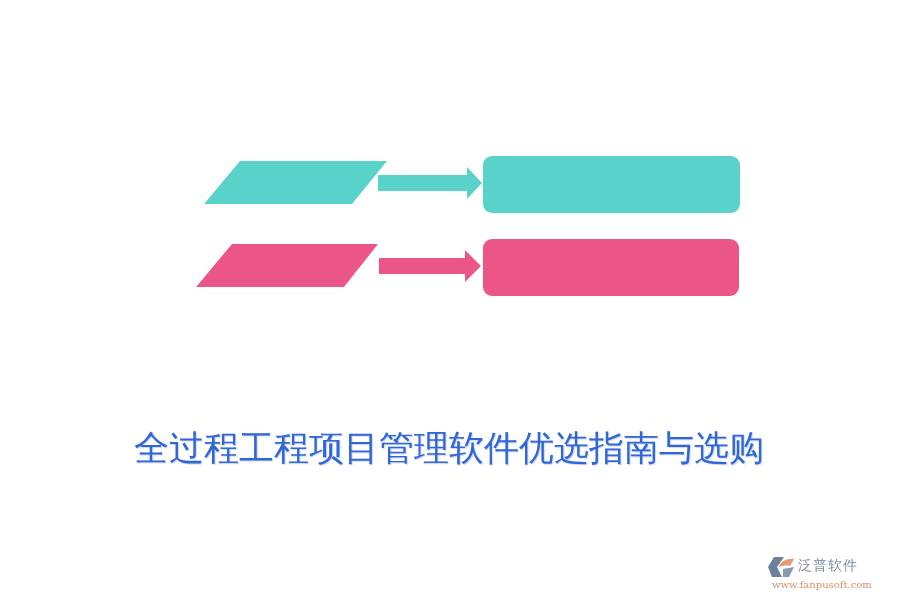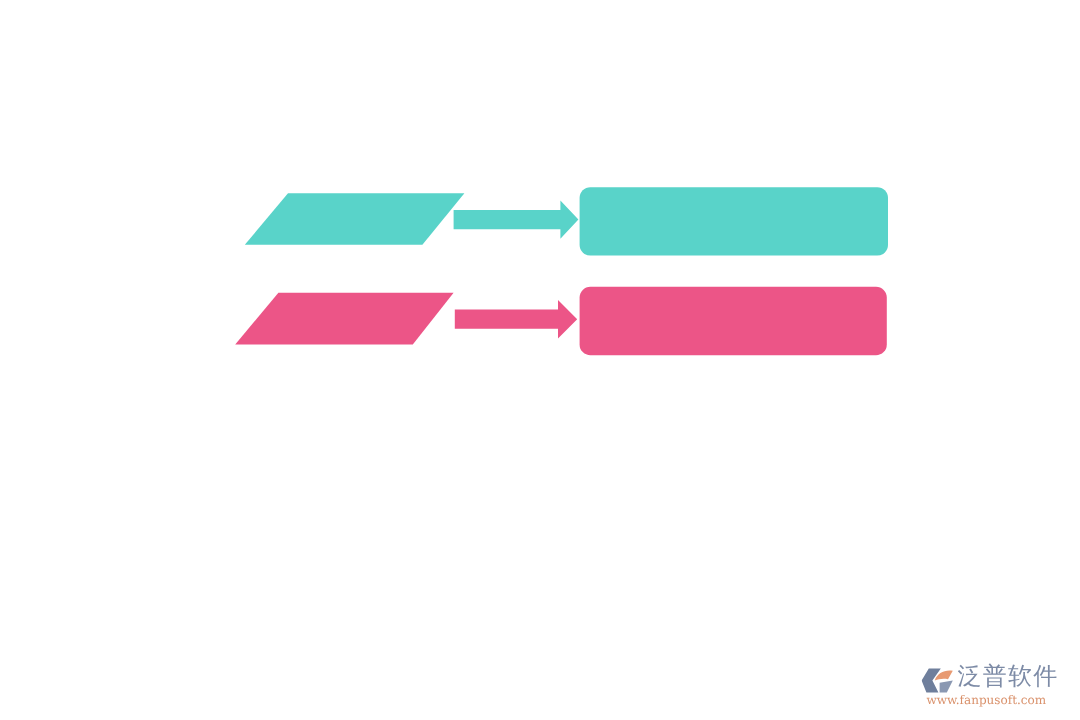--- a/index.html
+++ b/index.html
@@ -16,22 +16,22 @@
     color: #2f67d8;
     font-family: "DejaVu Serif", "Liberation Serif", serif;
     text-shadow: 1px 1px 1px rgba(120,140,200,0.35);
   }
   .logo {
     position: absolute; left: 766px; top: 552px; width: 130px; height: 40px;
   }
   .logo-icon { position: absolute; left: 2px; top: 2px; width: 28px; height: 26px; }
   .logo-name {
     position: absolute; left: 32px; top: 0px;
-    font-family: Liberation Mono, monospace;
-    font-size: 20px; line-height: 28px; color: #7d8ba6; letter-spacing: 1px;
+    font-family: Liberation Serif, serif;
+    font-size: 14px; line-height: 28px; color: #7d8ba6; letter-spacing: 1px;
     white-space: nowrap;
   }
   .logo-url {
     position: absolute; left: 6px; top: 27px;
     font-family: "DejaVu Serif", "Liberation Serif", serif;
     font-size: 10px; line-height: 12px; color: #d9906a; white-space: nowrap;
   }
 </style>
 </head>
 <body>
@@ -45,20 +45,21 @@
       <rect x="483" y="156" width="257" height="57" rx="9" ry="9" fill="#59d3c9"></rect>
     </g>
 
     <g>
       <polygon points="232,244 378,244 344,287 196,287" fill="#ec5587"></polygon>
       <polygon points="379,258 465,258 465,250 481,266 465,282 465,274 379,274" fill="#ec5587"></polygon>
       <rect x="483" y="239" width="256" height="57" rx="9" ry="9" fill="#ec5587"></rect>
     </g>
   </svg>
 
+  <div class="title">全过程工程项目管理软件优选指南与选购</div>
 
   <div class="logo">
     <svg class="logo-icon" viewBox="0 0 28 26">
       <polygon points="6,3 16,3 9,13 14,23 4,23 0,13" fill="#6f7f9c"></polygon>
       <path d="M11,13 C13,7 19,4 26,5 L22,12 C18,11 14,12 11,13 Z" fill="#e89a72"></path>
       <polygon points="15,15 26,13 21,23 15,23" fill="#8a98b2"></polygon>
     </svg>
     <div class="logo-name">泛普软件</div>
     <div class="logo-url">www.fanpusoft.com</div>
   </div>

